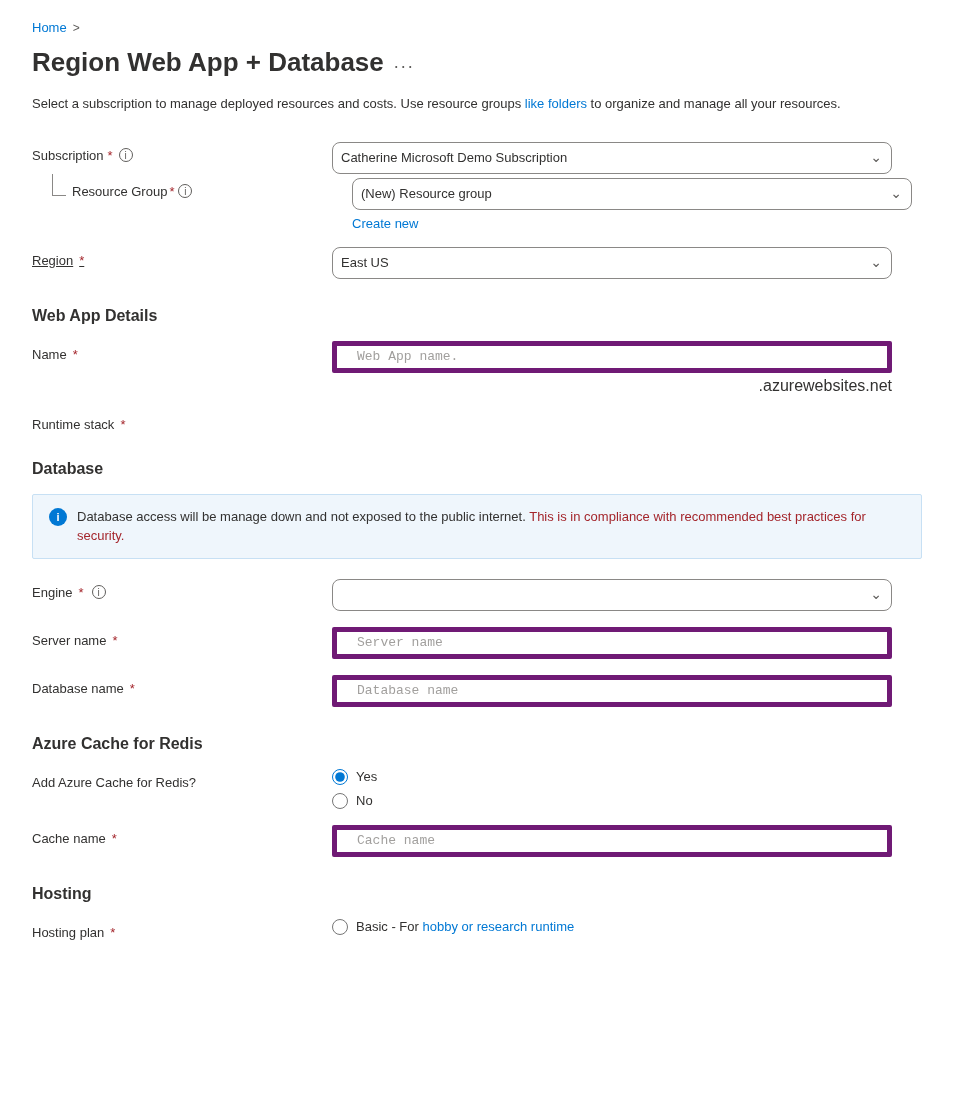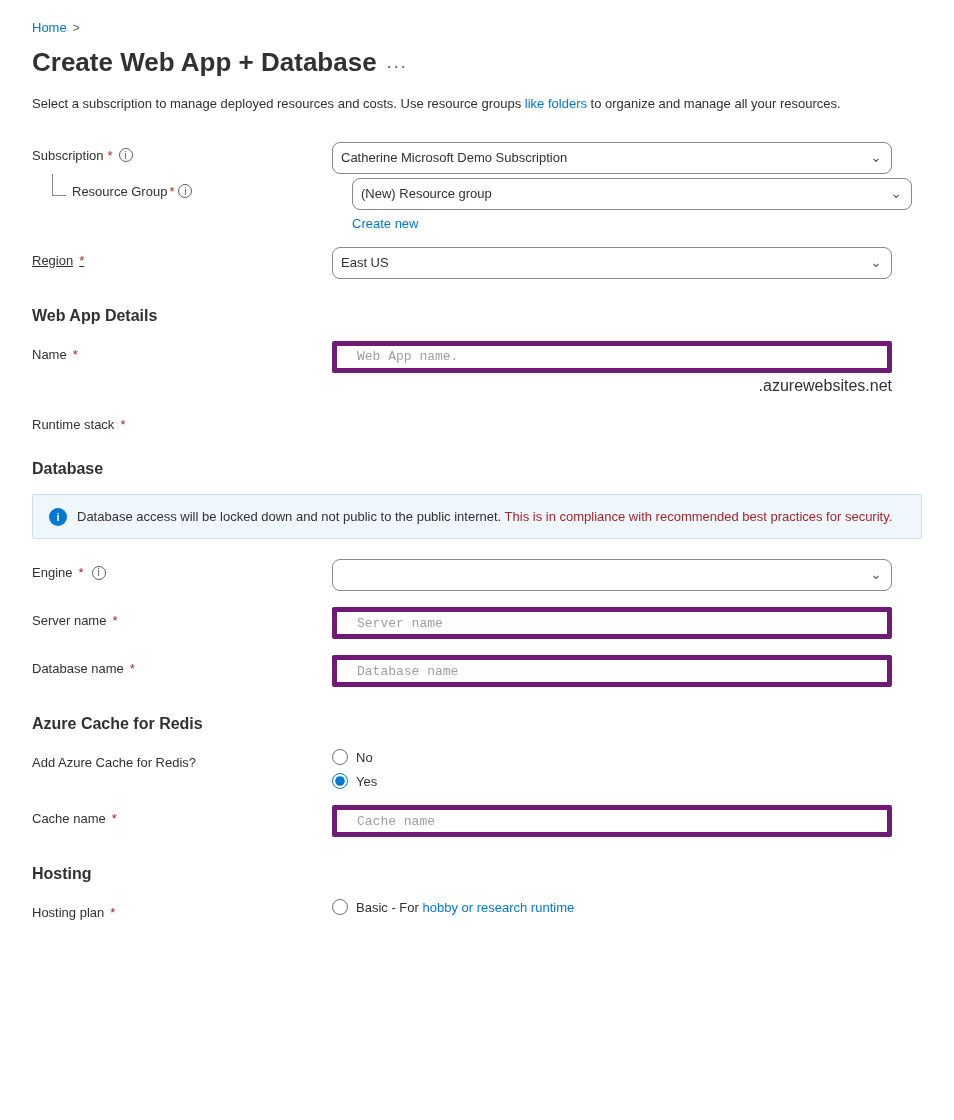--- a/index.html
+++ b/index.html
@@ -215,21 +215,21 @@
   </style>
 </head>
 <body>
 
 <div class="breadcrumb">
   <a href="#">Home</a>
   <span class="breadcrumb-separator">&gt;</span>
 </div>
 
 <div class="page-title">
-  <span>Create Web App + Database</span>
+  <span>Region Web App + Database</span>
   <span class="ellipsis">...</span>
 </div>
 
 <p class="description">
   Select a subscription to manage deployed resources and costs. Use resource groups <a href="#">like folders</a> to organize and manage all your resources.
 </p>
 
 <div class="form-row subscription-row">
   <div class="form-label">
     <span>Subscription</span>
@@ -299,21 +299,21 @@
     </div>
   </div>
 </div>
 
 <div class="form-section">
   <div class="section-heading">Database</div>
 
   <div class="info-box">
     <div class="info-box-icon">i</div>
     <div class="info-box-text">
-      <span>Database access will be locked down and not public to the public internet.</span>
+      <span>Database access will be manage down and not exposed to the public internet.</span>
       <span class="highlight">This is in compliance with recommended best practices for security.</span>
     </div>
   </div>
 
   <div class="form-row">
     <div class="form-label">
       <span>Engine</span>
       <span class="required" style="margin-left:2px;">*</span>
       <span class="info-icon" style="margin-left:4px;">i</span>
     </div>
@@ -348,26 +348,26 @@
 </div>
 
 <div class="form-section">
   <div class="section-heading">Azure Cache for Redis</div>
 
   <div class="form-row">
     <div class="form-label">Add Azure Cache for Redis?</div>
     <div class="form-control-wrapper">
       <div class="radio-group">
         <div class="radio-item">
+          <input type="radio" name="azure_cache" id="cache_yes" value="yes" checked="" style="">
+          <label for="cache_yes">Yes</label>
+        </div>
+        <div class="radio-item">
           <input type="radio" name="azure_cache" id="cache_no" value="no" style="">
           <label for="cache_no">No</label>
-        </div>
-        <div class="radio-item">
-          <input type="radio" name="azure_cache" id="cache_yes" value="yes" checked="" style="">
-          <label for="cache_yes">Yes</label>
         </div>
       </div>
     </div>
   </div>
 
   <div class="form-row" style="margin-top: 8px;">
     <div class="form-label">
       <span>Cache name</span>
       <span class="required" style="margin-left:2px;">*</span>
     </div>

